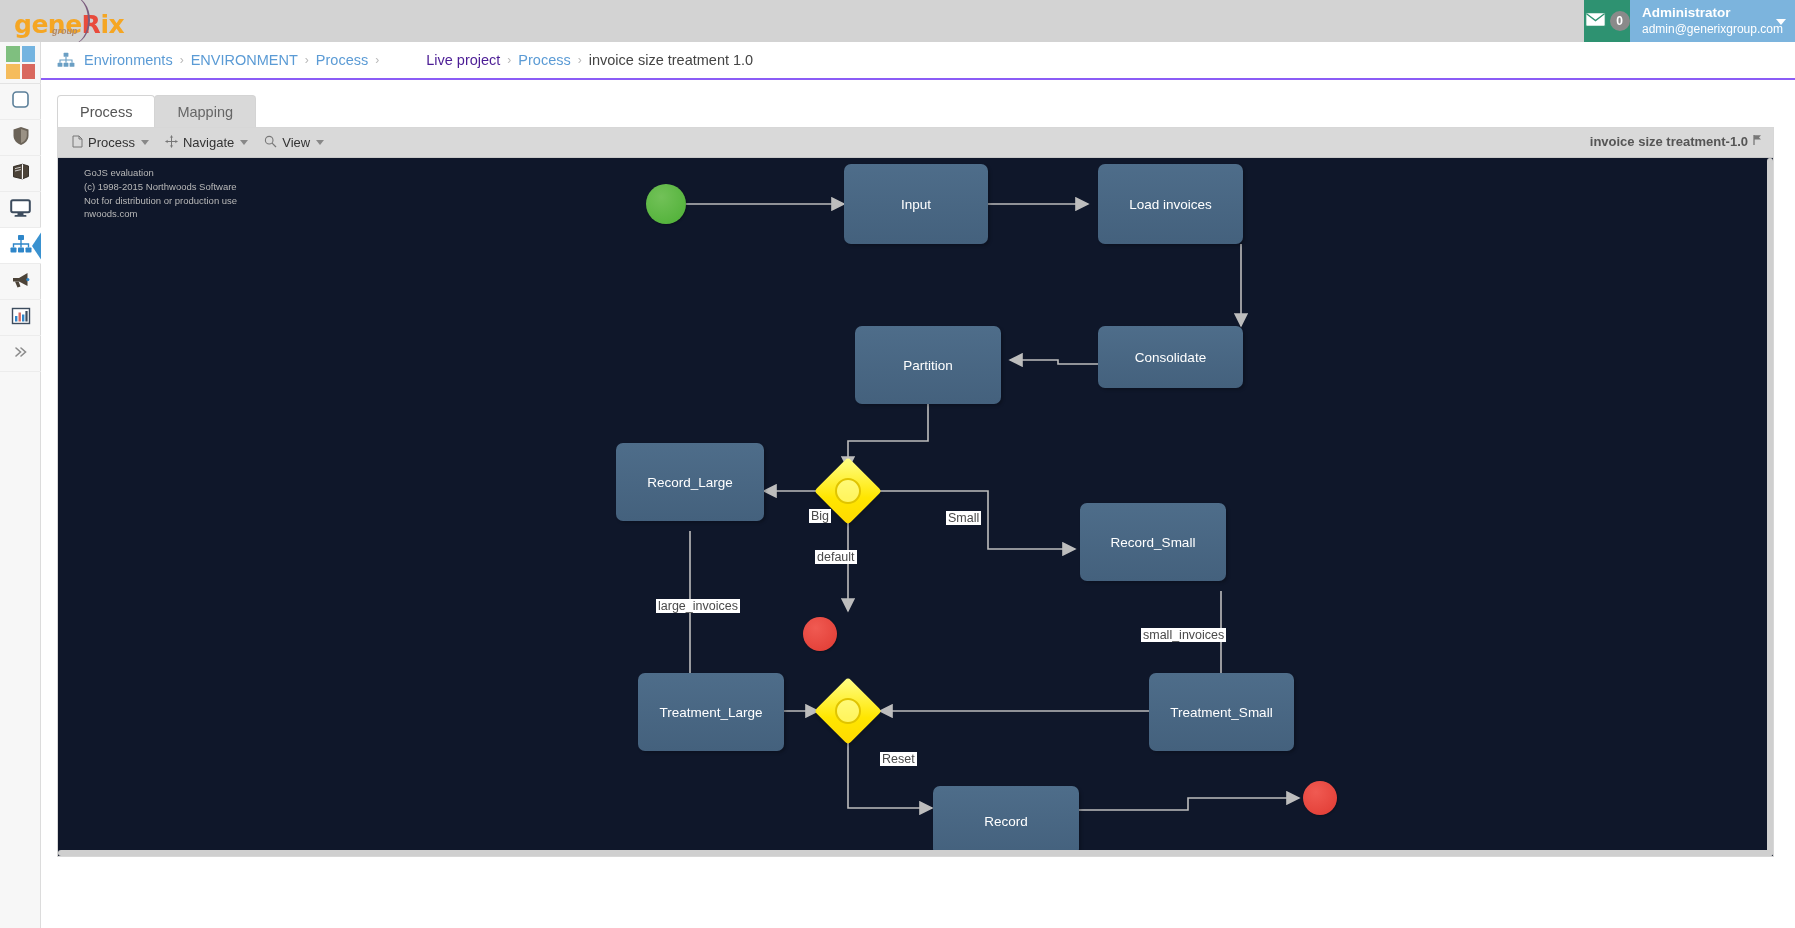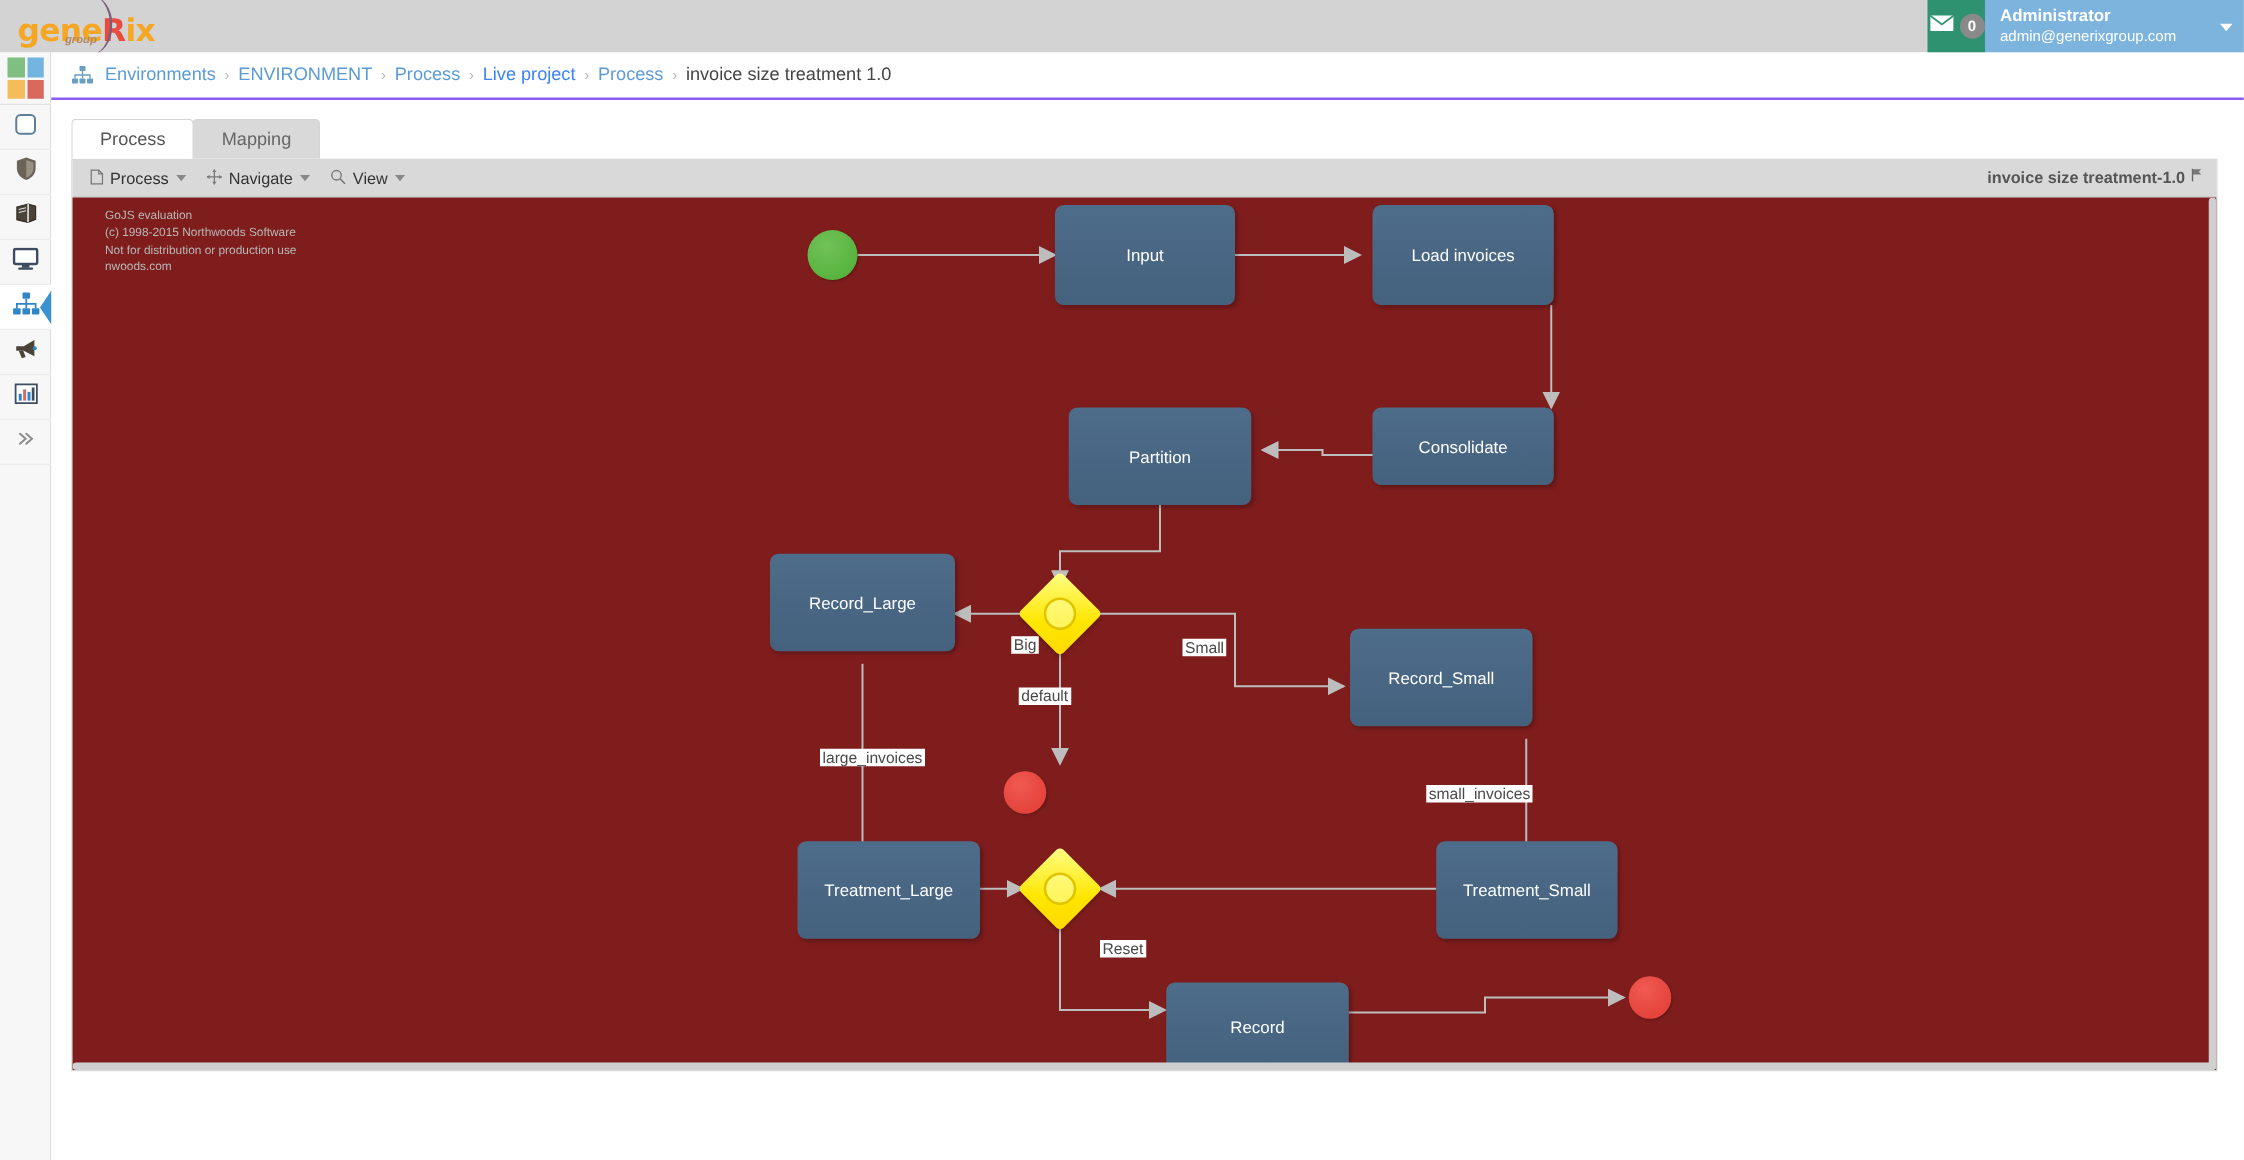--- a/index.html
+++ b/index.html
@@ -59,21 +59,21 @@
   #mail-icon { display: block; }
   #mail-count {
     background: #8a8a8a; color: #fff;
     border-radius: 50%;
     width: 20px; height: 20px;
     font-size: 12px;
     display: flex; align-items: center; justify-content: center;
     font-weight: 600;
   }
   #user-box {
-    width: 207px;
+    width: 165px;
     background: #7cb4dd;
     color: #fff;
     padding: 4px 22px 4px 12px;
     display: flex; flex-direction: column; justify-content: center;
     position: relative;
   }
   #user-name { font-size: 13.5px; font-weight: 700; line-height: 1.25; }
   #user-email { font-size: 12px; line-height: 1.25; }
   #user-caret {
     position: absolute; right: 9px; top: 19px;
@@ -122,21 +122,21 @@
     position: absolute; left: 41px; top: 42px;
     width: 1754px; height: 38px;
     background: #fff;
     border-bottom: 2px solid #8b5cf6;
     display: flex; align-items: center;
     padding-left: 16px;
     gap: 7px;
     font-size: 14.5px;
   }
   .crumb { color: #5b9bd5; cursor: pointer; white-space: nowrap; }
-  .crumb.plain { color: #3b82f6; cursor: default; }
+  .crumb.plain { color: #4c1d95; cursor: default; margin-left: 40px; }
   .crumb.current { color: #444; cursor: default; }
   .crumb-sep { color: #b9b9b9; font-size: 12px; }
 
   
   #main {
     position: absolute; left: 41px; top: 80px;
     width: 1754px; height: 848px;
     background: #fff;
   }
   #tabs {
@@ -198,21 +198,21 @@
   #doc-title {
     position: absolute; right: 10px; top: 6px;
     font-size: 13px; font-weight: 700; color: #555;
     display: flex; align-items: center; gap: 4px;
   }
 
   #canvas-wrap {
     position: relative;
     width: 100%;
     height: 698px;
-    background: #7f1d1d;
+    background: #0f172a;
     overflow: hidden;
   }
   #watermark {
     position: absolute; left: 26px; top: 8px;
     font-size: 9.5px;
     color: #b8b8b8;
     line-height: 1.45;
     white-space: pre;
     font-family: "Liberation Sans", sans-serif;
   }

